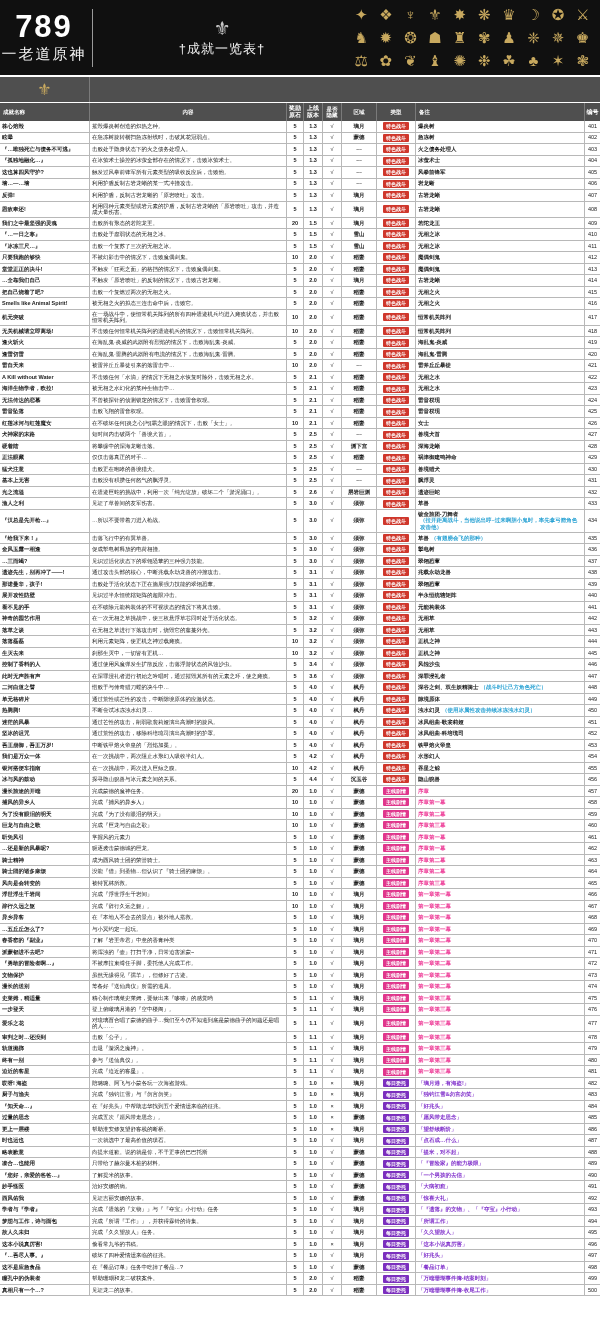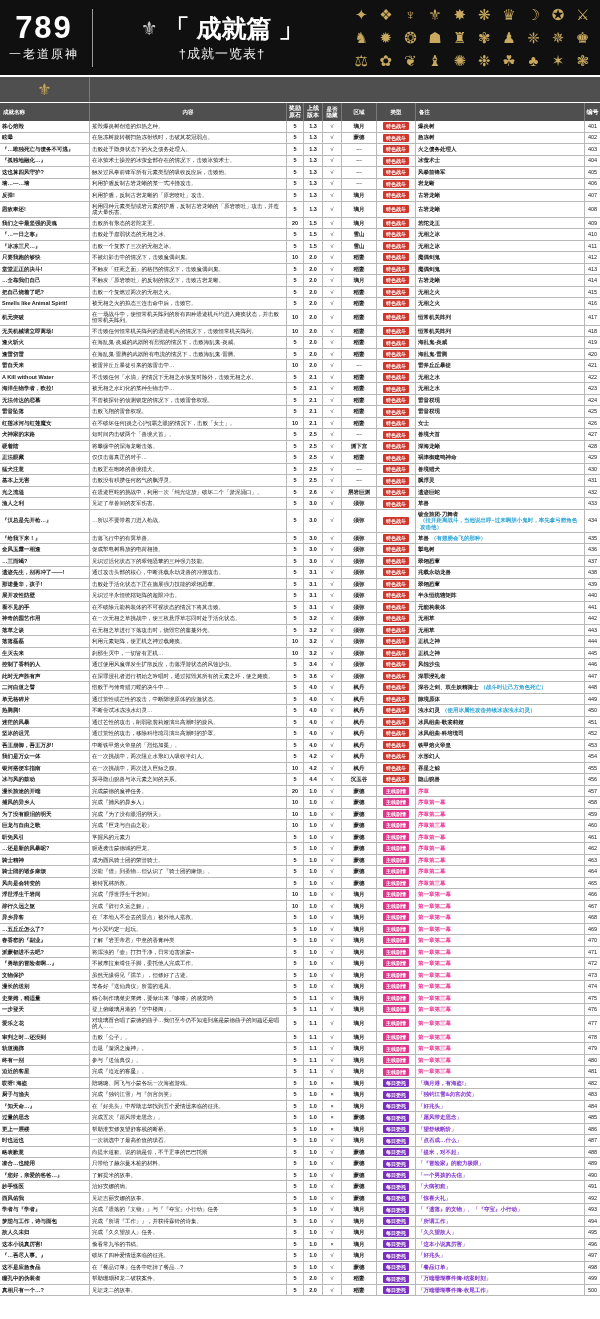--- a/index.html
+++ b/index.html
@@ -2,21 +2,21 @@
 <html><head>
 <meta charset="utf-8">
 <style>
   html,body{margin:0;padding:0;background:#fff;}
   body{width:600px;font-family:"Liberation Sans","DejaVu Sans",sans-serif;color:#1a1a1a;}
   *{box-sizing:border-box;}
   
   .top{height:75px;background:#101010;display:flex;align-items:center;}
   .logo{width:88px;text-align:center;color:#fff;}
   .logo-911{font-size:31px;font-weight:bold;line-height:30px;letter-spacing:2px;}
-  .logo-sub{font-size:12px;letter-spacing:2px;margin-top:3px;color:#f2f2f2;}
+  .logo-sub{font-size:15px;letter-spacing:2px;margin-top:3px;color:#f2f2f2;}
   .vdiv{width:1px;height:58px;background:#9a9a9a;margin:0 4px;}
   .title-block{width:250px;}
   .title-row{color:#fff;font-size:25px;font-weight:bold;display:flex;align-items:center;justify-content:center;gap:7px;}
   .title-badge{font-size:19px;color:#c9c9c9;}
   .subtitle{color:#f0f0f0;font-size:13px;text-align:center;margin-top:0;letter-spacing:1px;}
   .icon-grid{flex:1;display:grid;grid-template-columns:repeat(10,1fr);row-gap:0;padding:0 5px 0 2px;}
   .icon-grid span{color:#c8a95f;font-size:15px;text-align:center;line-height:23px;}
   
   .band{display:flex;background:#4f4f4f;height:26px;margin-top:2px;border-bottom:1px solid #fff;}
   .band-left{width:90px;display:flex;align-items:center;justify-content:center;border-right:1px solid #7a7a7a;color:#c8a95f;font-size:16px;}
@@ -46,21 +46,20 @@
 
 <div class="top">
   <div class="logo">
     <div class="logo-911">789</div>
     <div class="logo-sub">一老道原神</div>
   </div>
   <div class="vdiv"></div>
   <div class="title-block">
     <div class="title-row">
       <span class="title-badge">⚜</span>
-      <span>「 成就篇 」</span>
     </div>
     <div class="subtitle">†成就一览表†</div>
   </div>
   <div class="icon-grid">
       <span>✦</span>
       <span>❖</span>
       <span>♆</span>
       <span>⚜</span>
       <span>✸</span>
       <span>❋</span>

